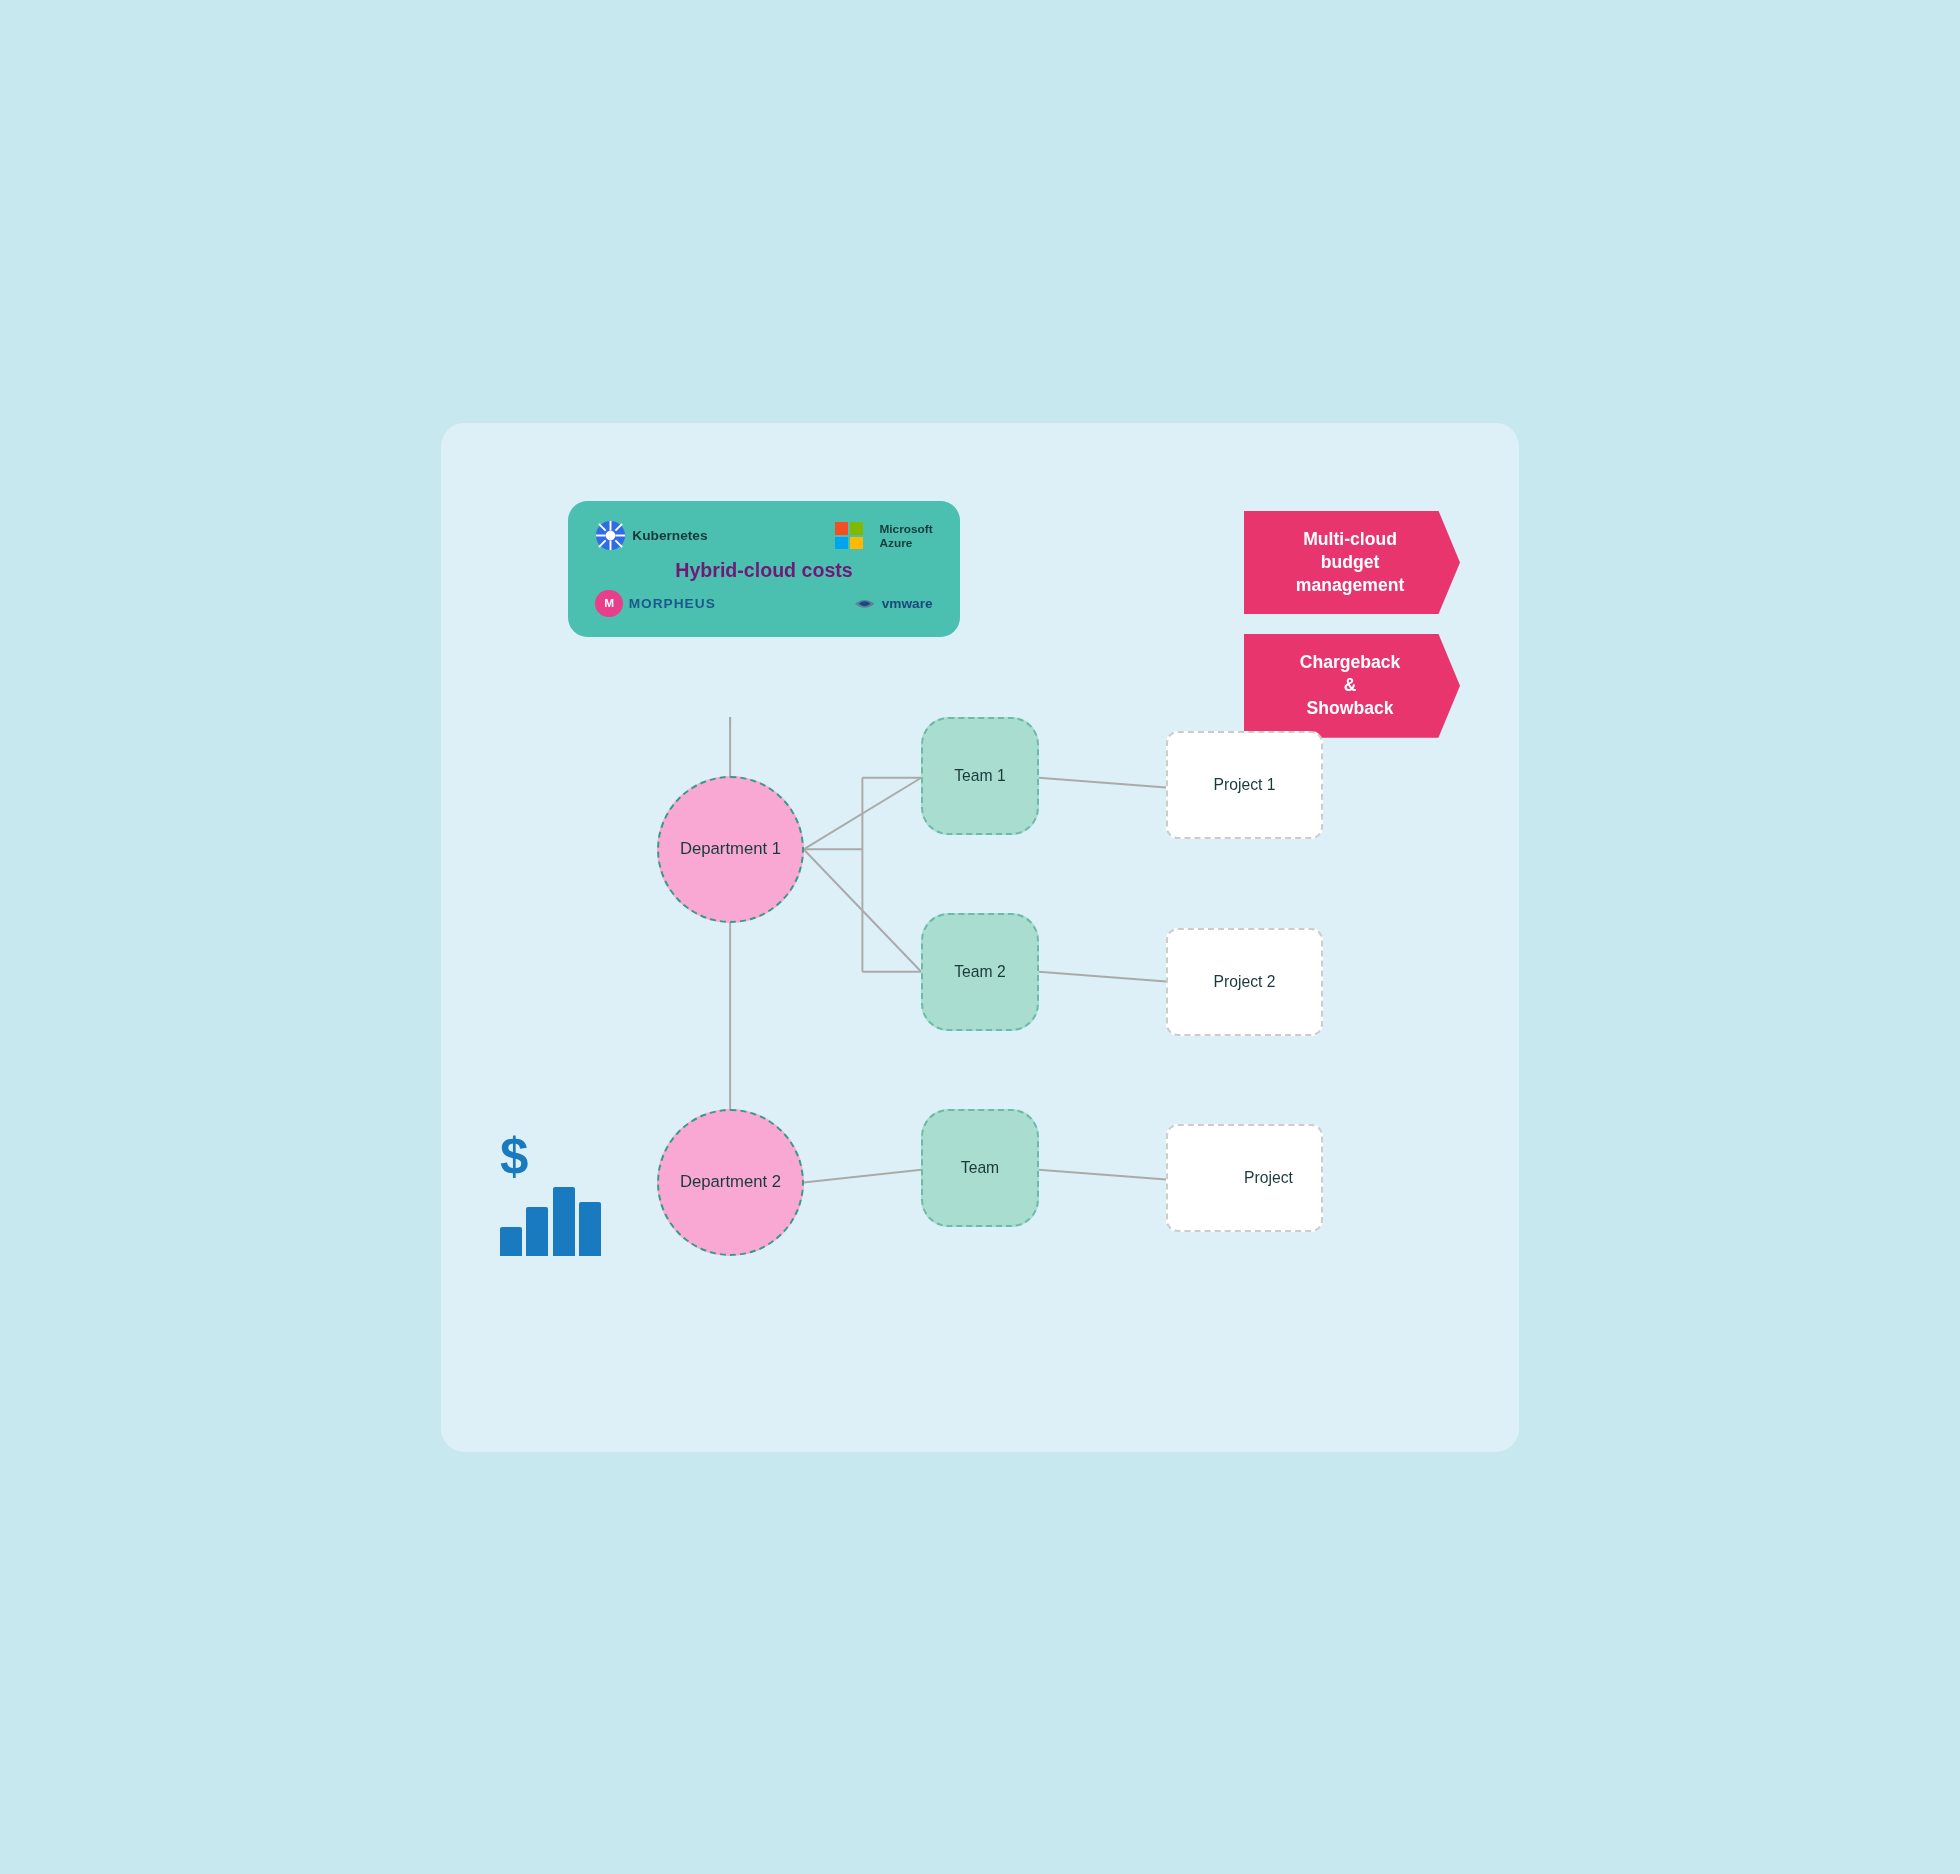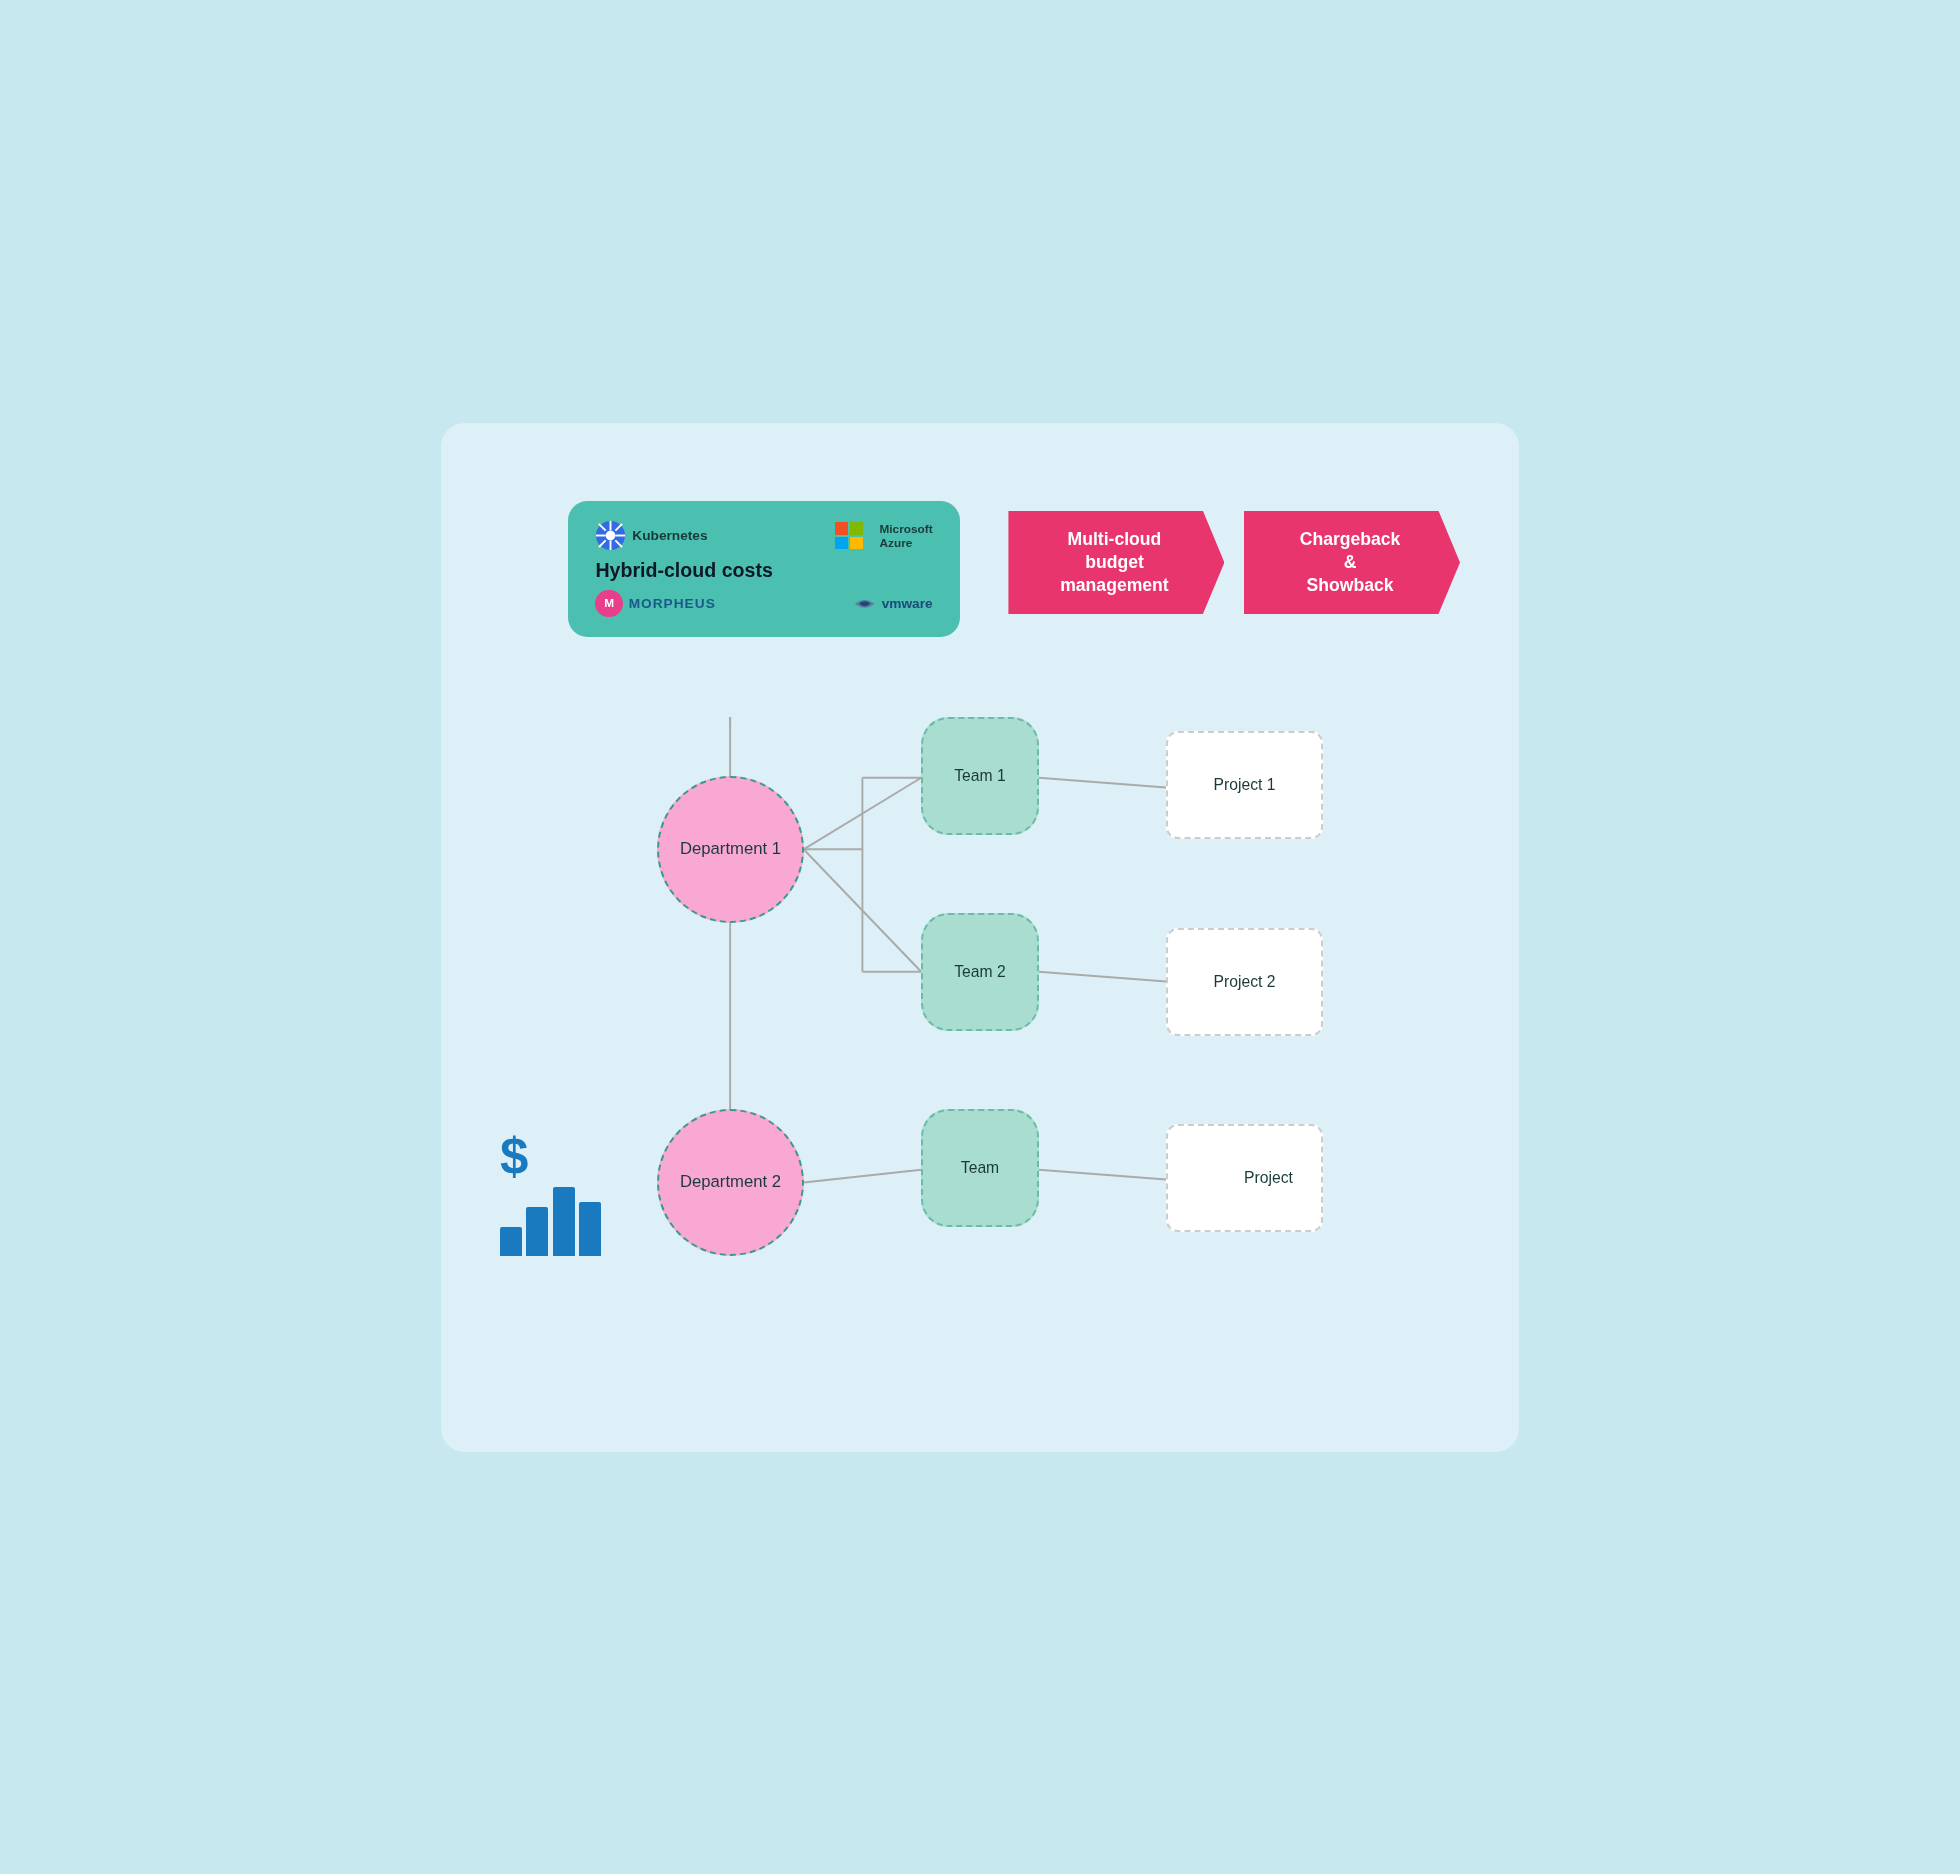--- a/index.html
+++ b/index.html
@@ -35,23 +35,24 @@
     }
 
     .hybrid-logos-row {
       display: flex;
       justify-content: space-between;
       align-items: center;
       margin-bottom: 7.8px;
     }
 
     .hybrid-title {
+      text-align: center;
       font-size: 19.6px;
       font-weight: 600;
-      color: #0f172a;
+      color: #701a75;
       margin: 3.9px 0 7.8px;
     }
 
     .hybrid-logos-row2 {
       display: flex;
       justify-content: space-between;
       align-items: center;
       margin-top: 3.9px;
     }
 
@@ -118,20 +119,21 @@
       align-items: center;
       gap: 3px;
     }
 
     
     .badge-container {
       position: absolute;
       top: 88px;
       right: 59px;
       display: flex;
+      flex-direction: column;
       gap: 19.6px;
     }
 
     .arrow-badge {
       background: #e8356d;
       color: white;
       font-weight: 700;
       font-size: 17.6px;
       text-align: center;
       padding: 17.6px 27.4px 17.6px 23.5px;

